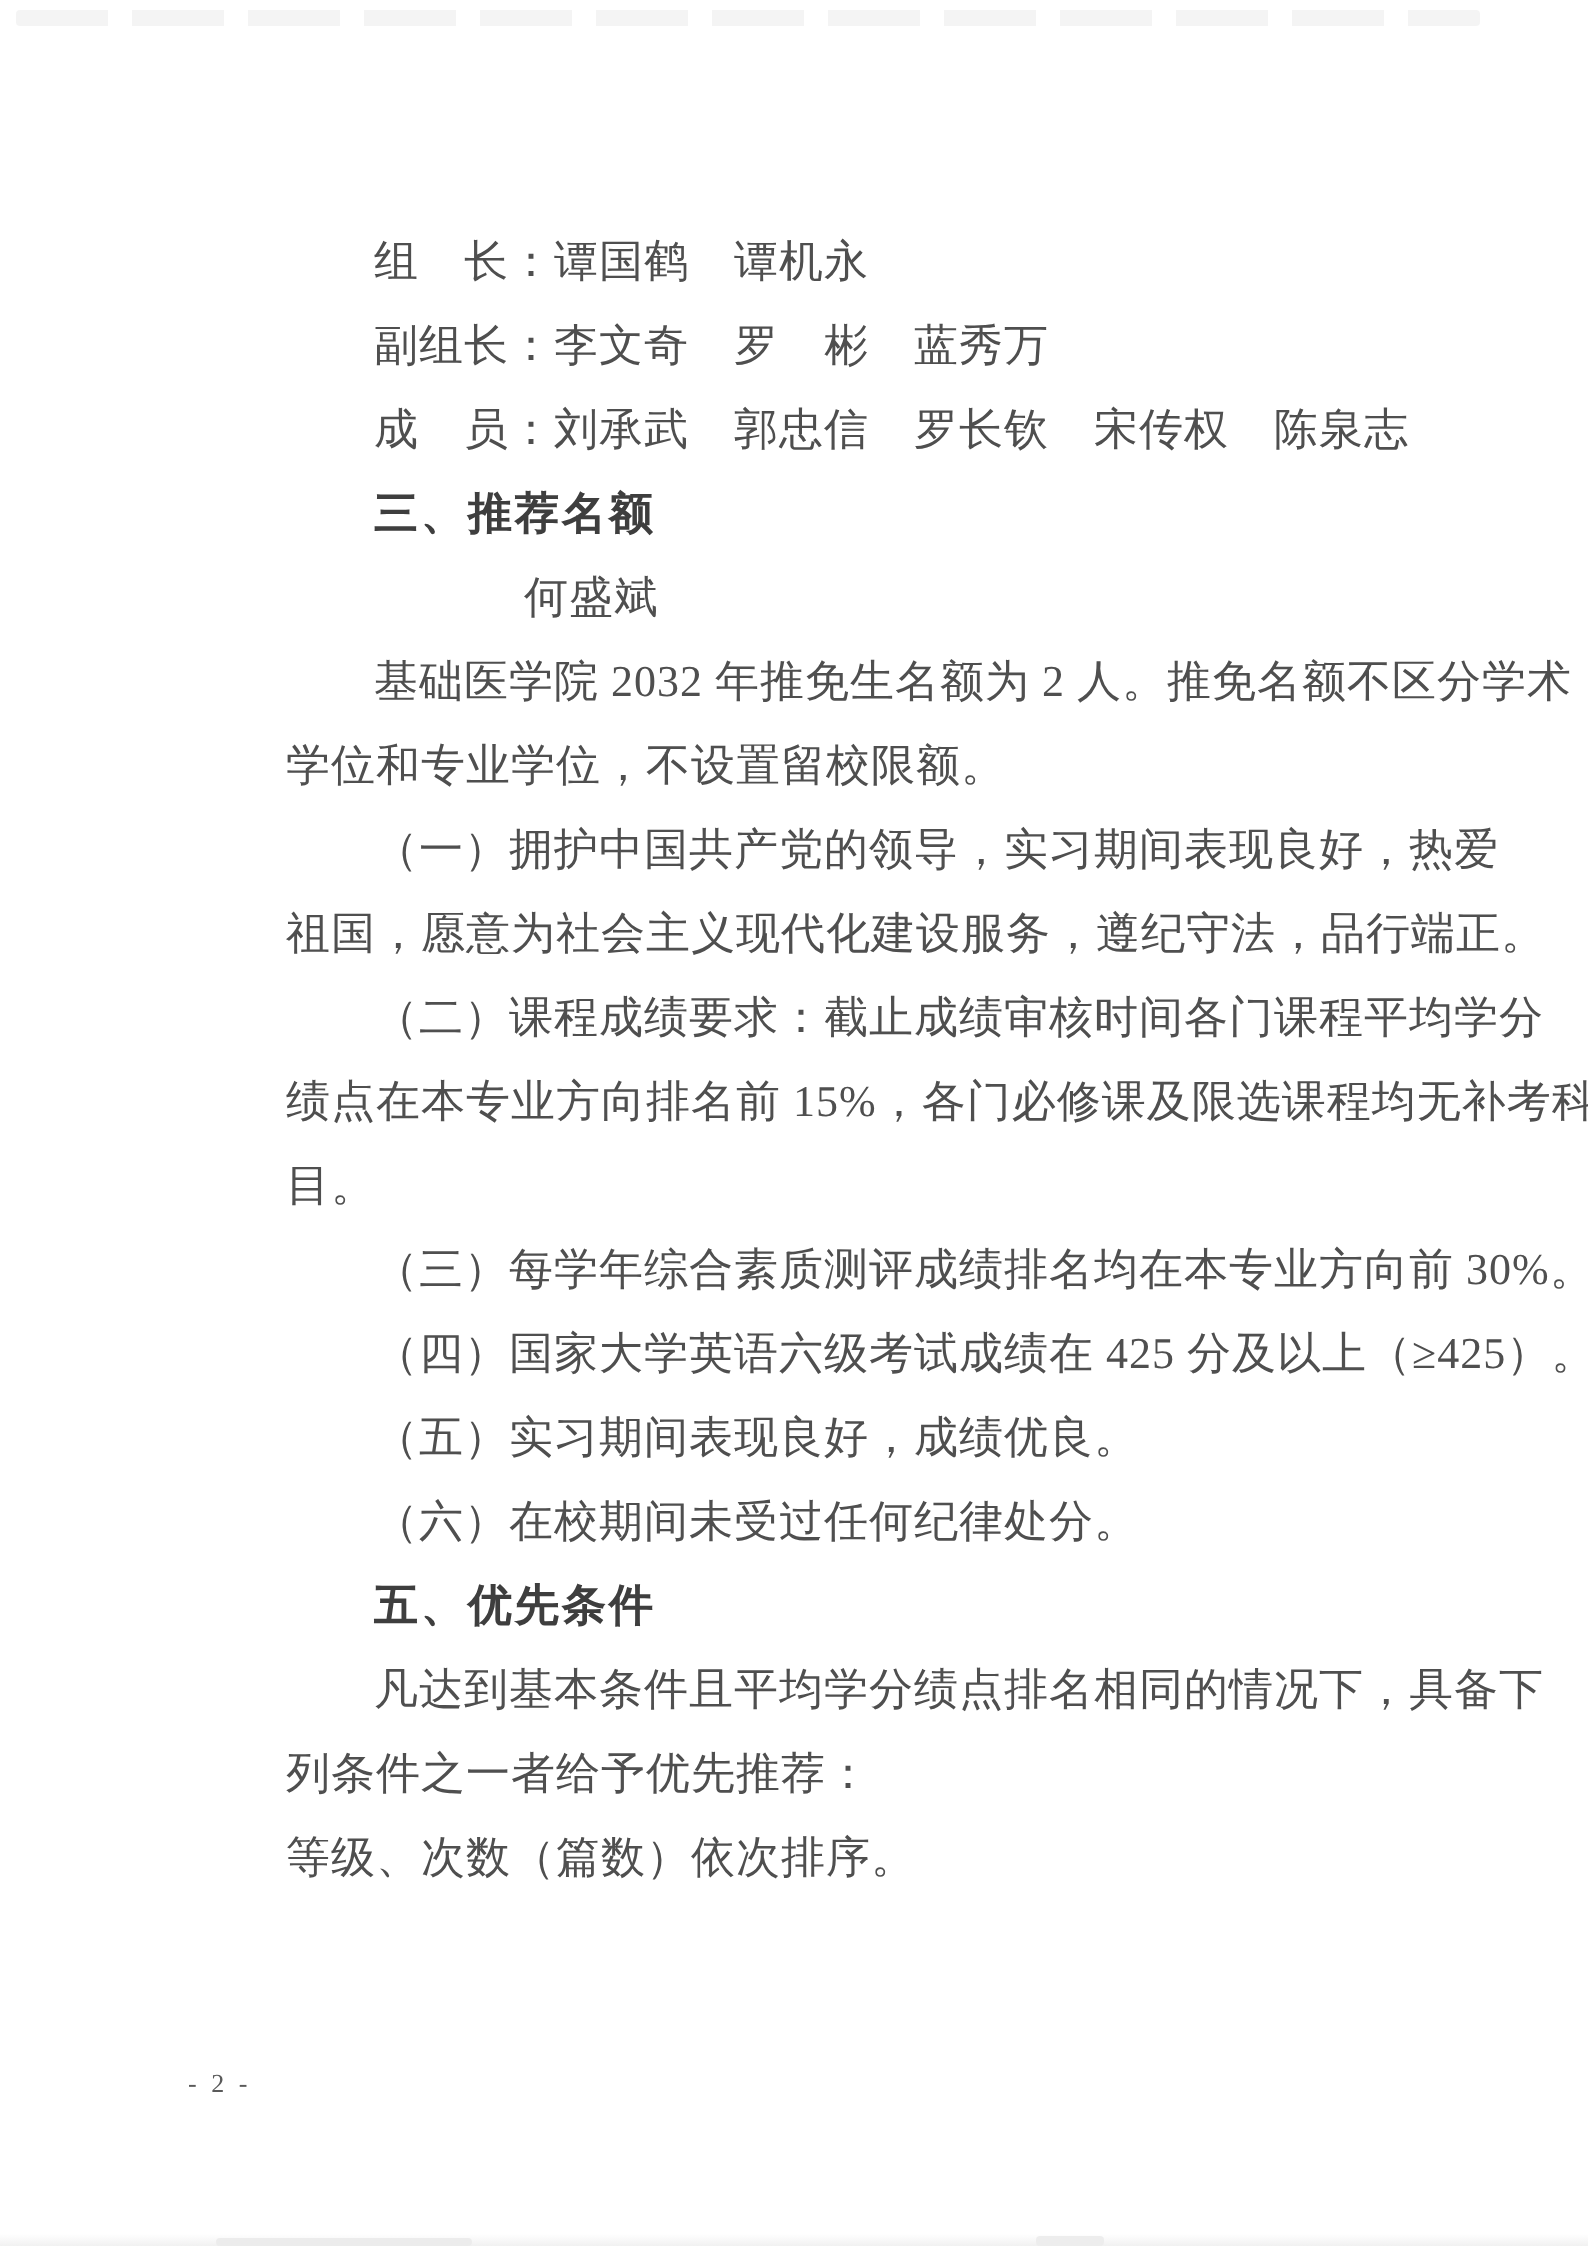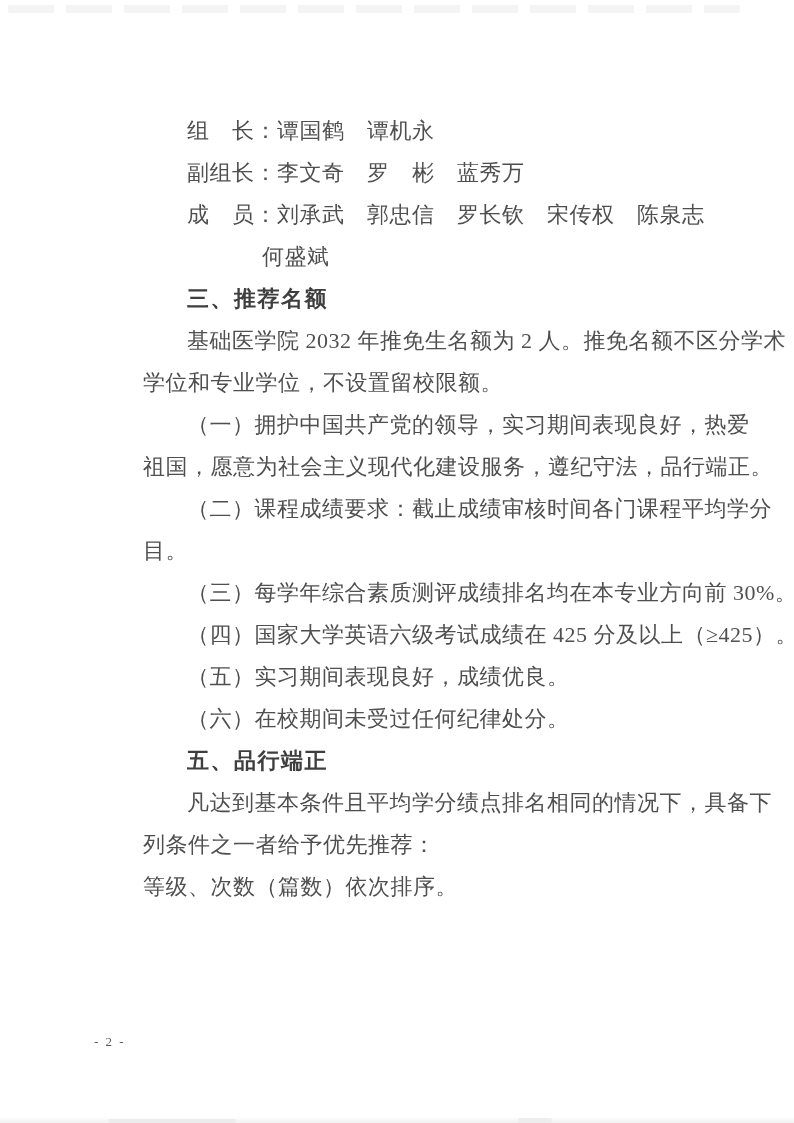--- a/index.html
+++ b/index.html
@@ -92,33 +92,34 @@
 <body>
 
 <div class="page">
 
   <div class="scan-top"></div>
 
   <div class="content">
     <div class="ln ind">组　长：谭国鹤　谭机永</div>
     <div class="ln ind">副组长：李文奇　罗　彬　蓝秀万</div>
     <div class="ln ind">成　员：刘承武　郭忠信　罗长钦　宋传权　陈泉志</div>
+    <div class="ln ind hd">三、推荐名额</div>
     <div class="ln ind-names">何盛斌</div>
-    <div class="ln ind hd">三、推荐名额</div>
     <div class="ln ind">基础医学院 2032 年推免生名额为 2 人。推免名额不区分学术</div>
     <div class="ln">学位和专业学位，不设置留校限额。</div>
     <div class="ln ind">（一）拥护中国共产党的领导，实习期间表现良好，热爱</div>
     <div class="ln">祖国，愿意为社会主义现代化建设服务，遵纪守法，品行端正。</div>
     <div class="ln ind">（二）课程成绩要求：截止成绩审核时间各门课程平均学分</div>
+    <div class="ln">绩点在本专业方向排名前 15%，各门必修课及限选课程均无补考科</div>
     <div class="ln">目。</div>
     <div class="ln ind">（三）每学年综合素质测评成绩排名均在本专业方向前 30%。</div>
     <div class="ln ind">（四）国家大学英语六级考试成绩在 425 分及以上（≥425）。</div>
     <div class="ln ind">（五）实习期间表现良好，成绩优良。</div>
     <div class="ln ind">（六）在校期间未受过任何纪律处分。</div>
-    <div class="ln ind hd">五、品行端正</div>
+    <div class="ln ind hd">五、优先条件</div>
     <div class="ln ind">凡达到基本条件且平均学分绩点排名相同的情况下，具备下</div>
     <div class="ln">列条件之一者给予优先推荐：</div>
     <div class="ln">等级、次数（篇数）依次排序。</div>
   </div>
 
   <div class="pagenum">- 2 -</div>
 
   <div class="scan-bottom"></div>
   <div class="scan-bottom-mark-a"></div>
   <div class="scan-bottom-mark-b"></div>

